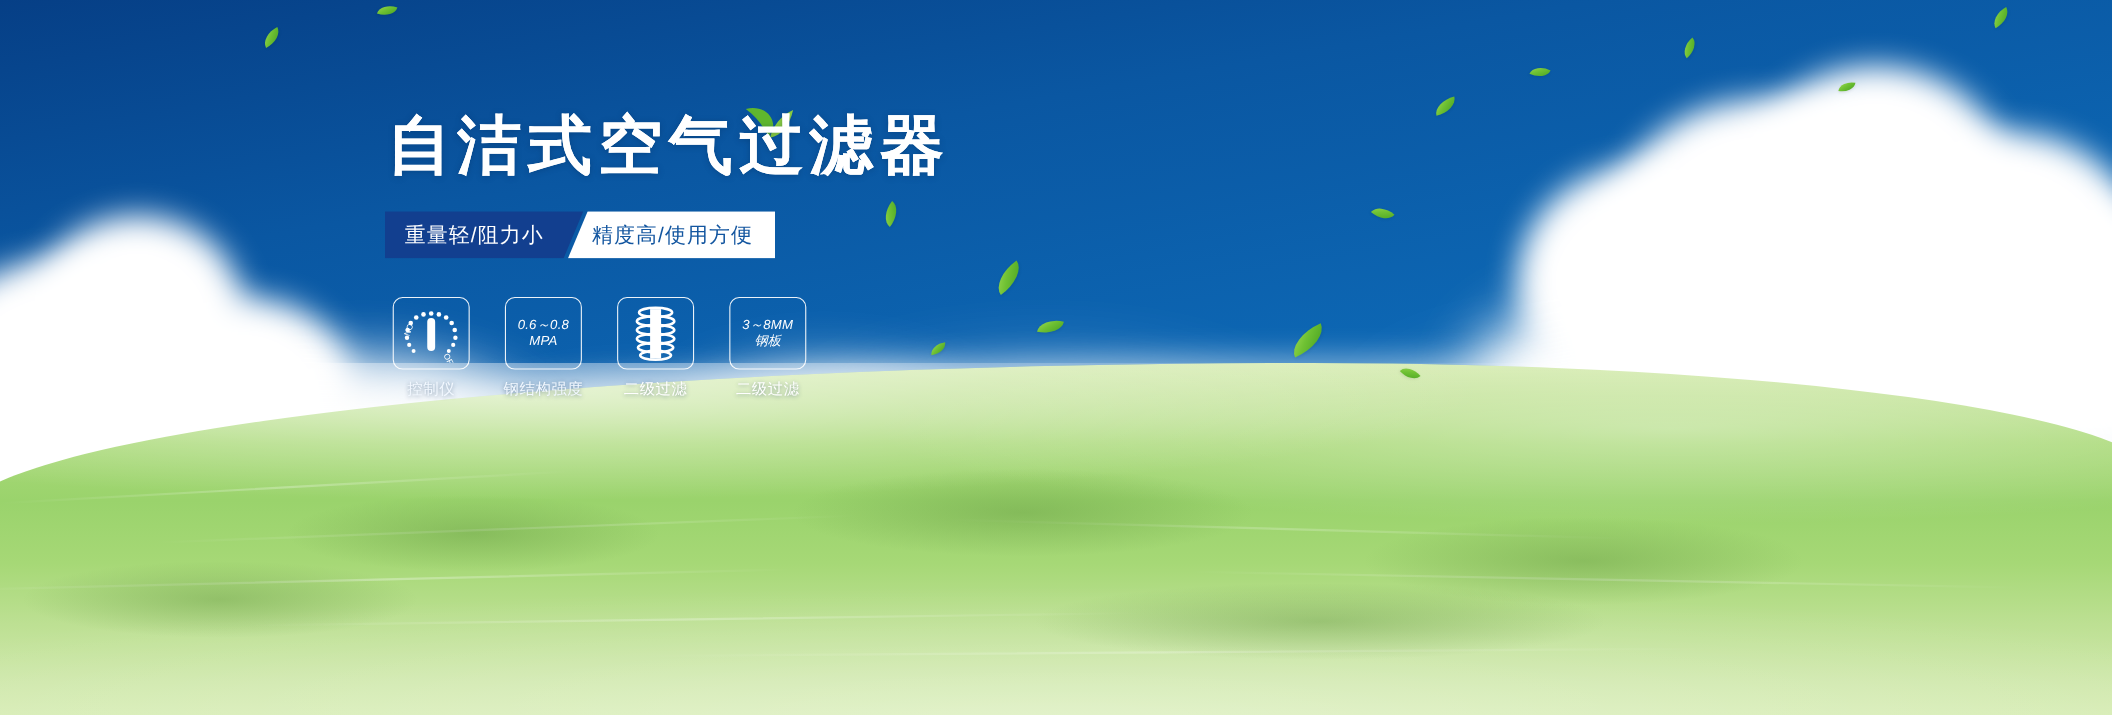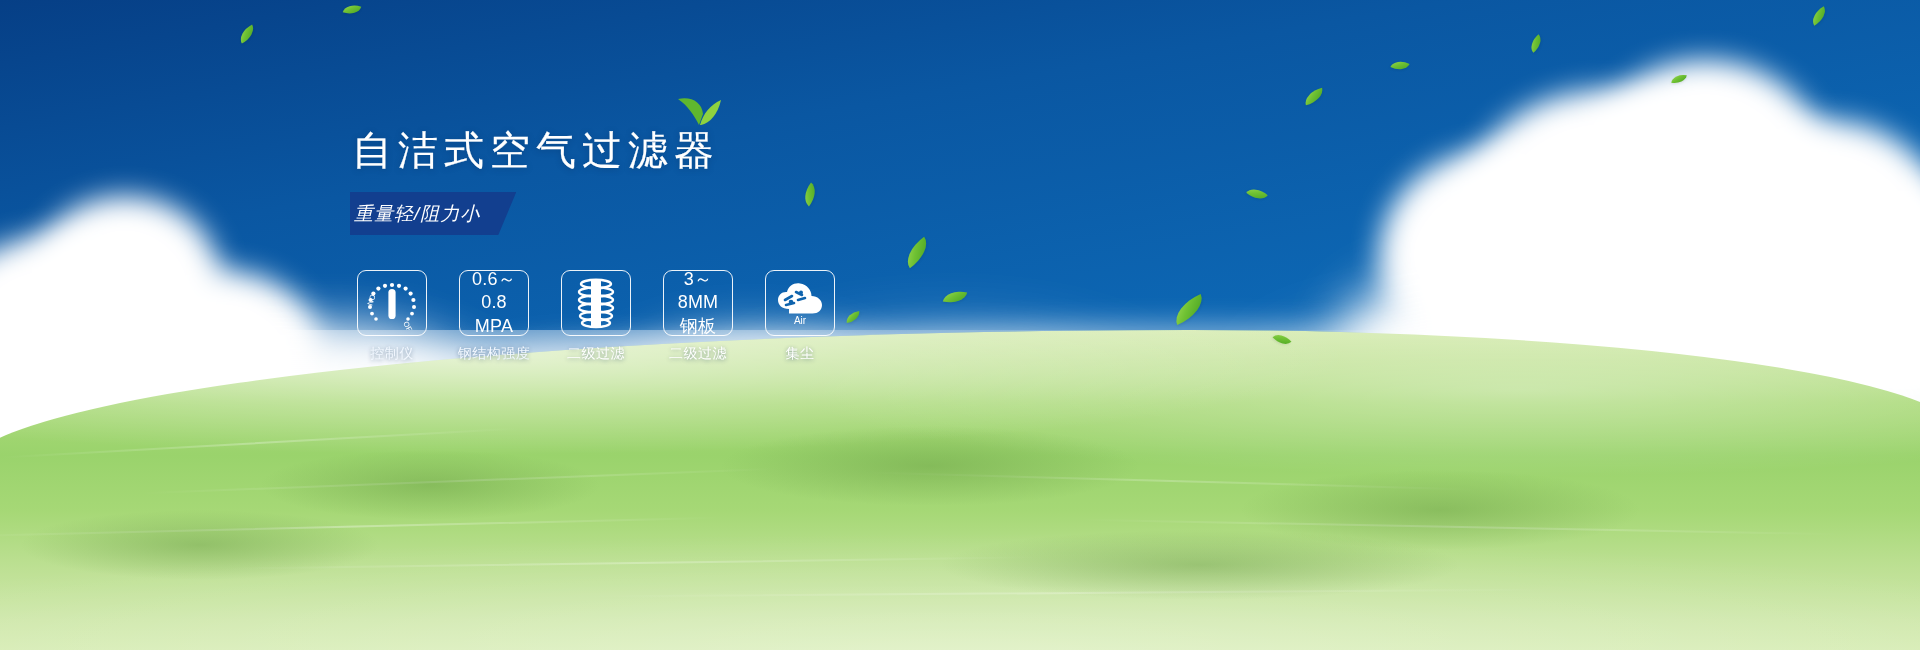--- a/index.html
+++ b/index.html
@@ -69,57 +69,56 @@
     position:absolute;
     background:linear-gradient(135deg,#a8e05a 0%,#6fc133 45%,#3f9b1e 100%);
     border-radius:100% 0 100% 0;
     box-shadow:0 1px 3px rgba(0,0,0,.10);
   }
 
   
   #content{position:absolute;left:0;top:0;width:1920px;height:650px;}
 
   #title{
-    position:absolute;left:352px;top:130px;
-    font-size:40px;line-height:1;letter-spacing:6px;
-    color:#ffffff;font-weight:400;white-space:nowrap;
+    position:absolute;left:352px;top:104px;
+    font-size:58px;line-height:1;letter-spacing:6px;
+    color:#ffffff;font-weight:700;white-space:nowrap;
     text-shadow:0 1px 6px rgba(4,40,82,.35);
     -webkit-text-stroke:0.2px #fff;
   }
 
   #title-leaf{position:absolute;left:676px;top:92px;width:46px;height:34px;}
 
   
   #tabs{position:absolute;left:350px;top:192px;height:43px;display:flex;}
   .tab{
     position:relative;height:43px;display:flex;align-items:center;
     font-size:19px;letter-spacing:1px;white-space:nowrap;
   }
   .tab-a{
     background:#123f8f;color:#ffffff;
-    padding:0 36px 0 4px;
+    padding:0 36px 0 18px;
     clip-path:polygon(0 0, 100% 0, calc(100% - 18px) 100%, 0 100%);
-    font-style:italic;
   }
   .tab-b{
     background:#ffffff;color:#1356a0;
     padding:0 20px 0 22px;margin-left:-14px;
     clip-path:polygon(18px 0, 100% 0, 100% 100%, 0 100%);
   }
 
   
   #icons{position:absolute;left:356px;top:270px;display:flex;gap:30px;}
   .icon-item{width:72px;display:flex;flex-direction:column;align-items:center;}
   .icon-box{
     width:70px;height:66px;border:1.6px solid rgba(255,255,255,.92);
     border-radius:9px;display:flex;align-items:center;justify-content:center;
     text-align:center;box-sizing:border-box;
   }
   .icon-text{
-    color:#ffffff;font-size:18px;line-height:1.28;letter-spacing:.2px;font-weight:400;
+    color:#ffffff;font-size:12px;line-height:1.28;letter-spacing:.2px;font-weight:400;font-style:italic;
   }
   .icon-label{
     margin-top:9px;color:#ffffff;font-size:14px;letter-spacing:.5px;white-space:nowrap;
     text-shadow:0 1px 4px rgba(4,40,82,.45);
   }
   .icon-item:nth-child(1) .icon-label,
   .icon-item:nth-child(2) .icon-label{color:#f2f8ff;}
 
   svg{display:block;}
 </style>
@@ -198,20 +197,21 @@
 
     <svg id="title-leaf" viewBox="0 0 46 34">
       <path d="M23 33 C18 23 12 14 2 7 C15 4 26 10 27 22 Z" fill="#5fb72e"></path>
       <path d="M24 33 C27 22 34 13 45 8 C42 22 34 31 25 33 Z" fill="#8ed23f"></path>
     </svg>
 
     <div id="title">自洁式空气过滤器</div>
 
     <div id="tabs">
       <div class="tab tab-a">重量轻/阻力小</div>
+      <div class="tab tab-b">精度高/使用方便</div>
     </div>
 
     <div id="icons">
 
       <div class="icon-item">
         <div class="icon-box">
           <svg width="58" height="54" viewBox="0 0 58 54">
             <g fill="#ffffff">
               <circle cx="29" cy="9" r="2.1"></circle>
                 <circle cx="36" cy="9.8" r="2.1"></circle>
@@ -267,33 +267,16 @@
       <div class="icon-item">
         <div class="icon-box">
           <div class="icon-text">
             <div>3～8MM</div>
             <div>钢板</div>
           </div>
         </div>
         <div class="icon-label">二级过滤</div>
       </div>
 
-      <div class="icon-item">
-        <div class="icon-box">
-          <svg width="56" height="48" viewBox="0 0 56 48">
-            <path d="M17 30 C10 30 6 26 6 21 C6 16 10 12.5 15 13 C16.5 7 22 3.5 28 4.5 C35 5.5 39.5 11 39.5 17 C45.5 17 50 21 50 26 C50 31 46 34.5 40.5 34.5 L17 34.5 Z" fill="#ffffff"></path>
-            <g fill="none" stroke="#0e63ad" stroke-width="2.6" stroke-linecap="round">
-              <path d="M13 21 L20 17"></path>
-              <path d="M14 26 L22 24"></path>
-              <path d="M24 13 L30 16"></path>
-              <path d="M26 21 L33 19"></path>
-            </g>
-            <circle cx="19" cy="23" r="2.3" fill="#0e63ad"></circle>
-            <circle cx="29" cy="13.5" r="2" fill="#0e63ad"></circle>
-            <text x="28" y="45" text-anchor="middle" font-family="'Liberation Sans',sans-serif" font-size="10" fill="#ffffff">Air</text>
-          </svg>
-        </div>
-        <div class="icon-label">集尘</div>
-      </div>
 
     </div>
   </div>
 </div>
 
 </body></html>

